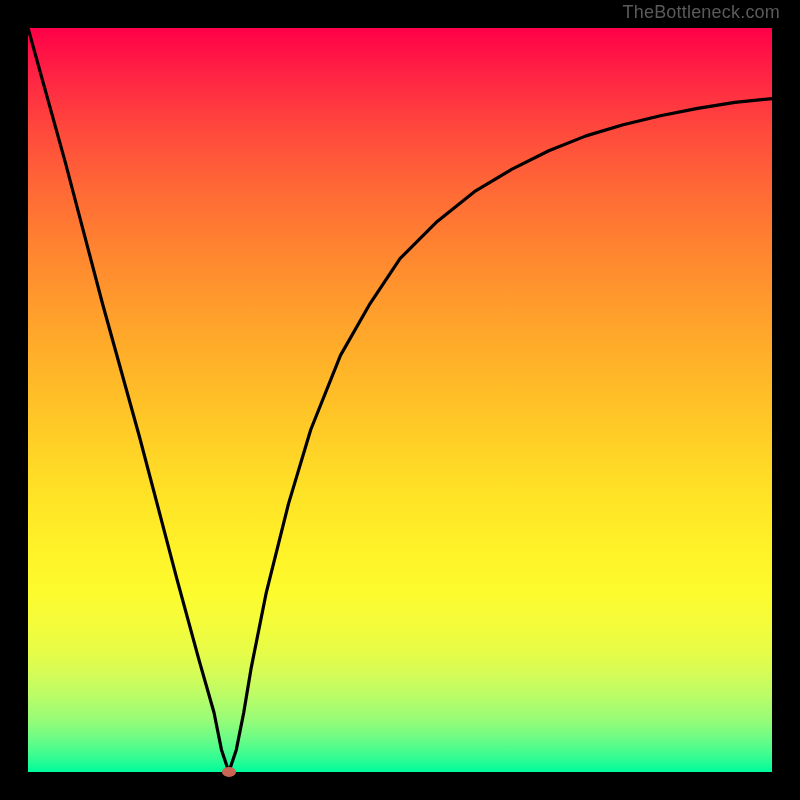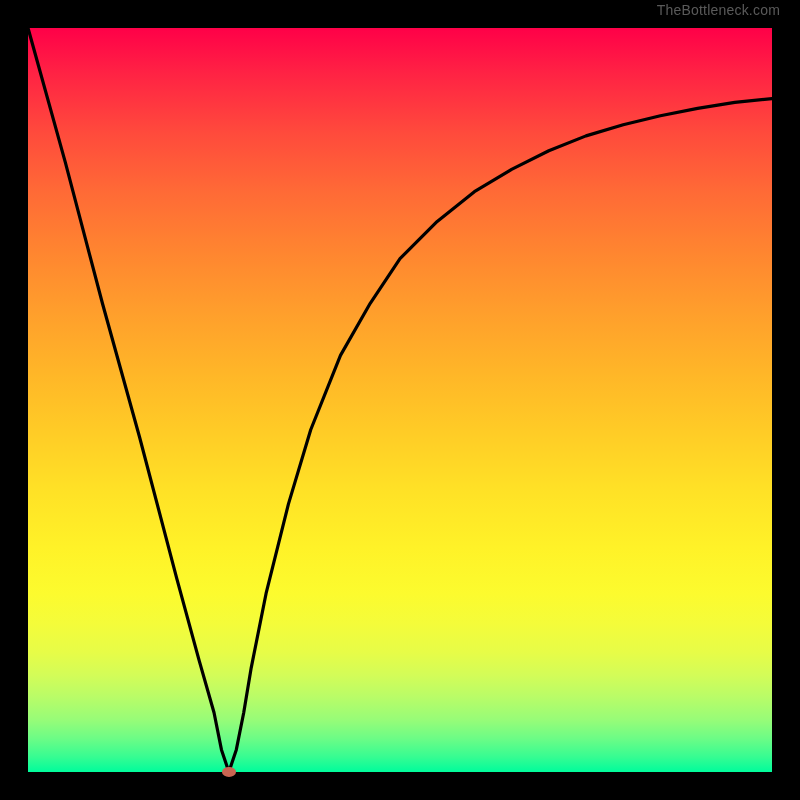--- a/index.html
+++ b/index.html
@@ -8,21 +8,21 @@
     position: relative;
     width: 800px;
     height: 800px;
     background: #000;
   }
   .watermark {
     position: absolute;
     top: 2px;
     right: 20px;
     font-family: Arial, Helvetica, sans-serif;
-    font-size: 14px;
+    font-size: 18px;
     font-weight: 500;
     color: #5a5a5a;
     letter-spacing: 0.2px;
     z-index: 50;
   }
   .plot-area {
     position: absolute;
     left: 28px;
     top: 28px;
     width: 744px;

